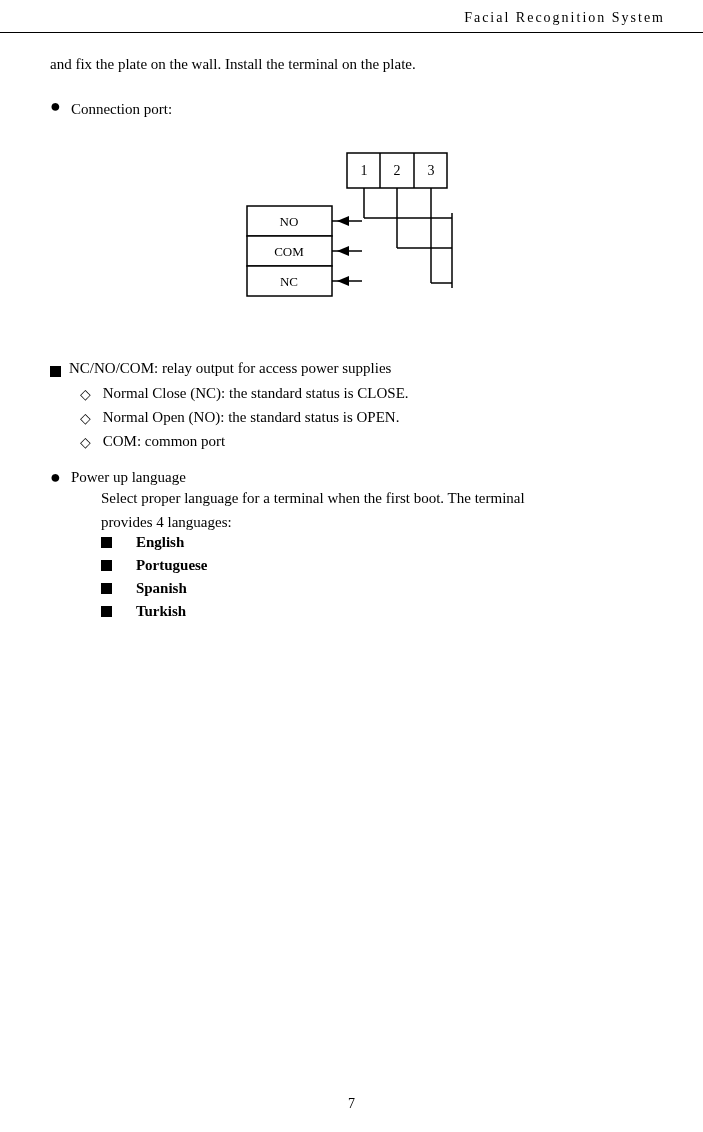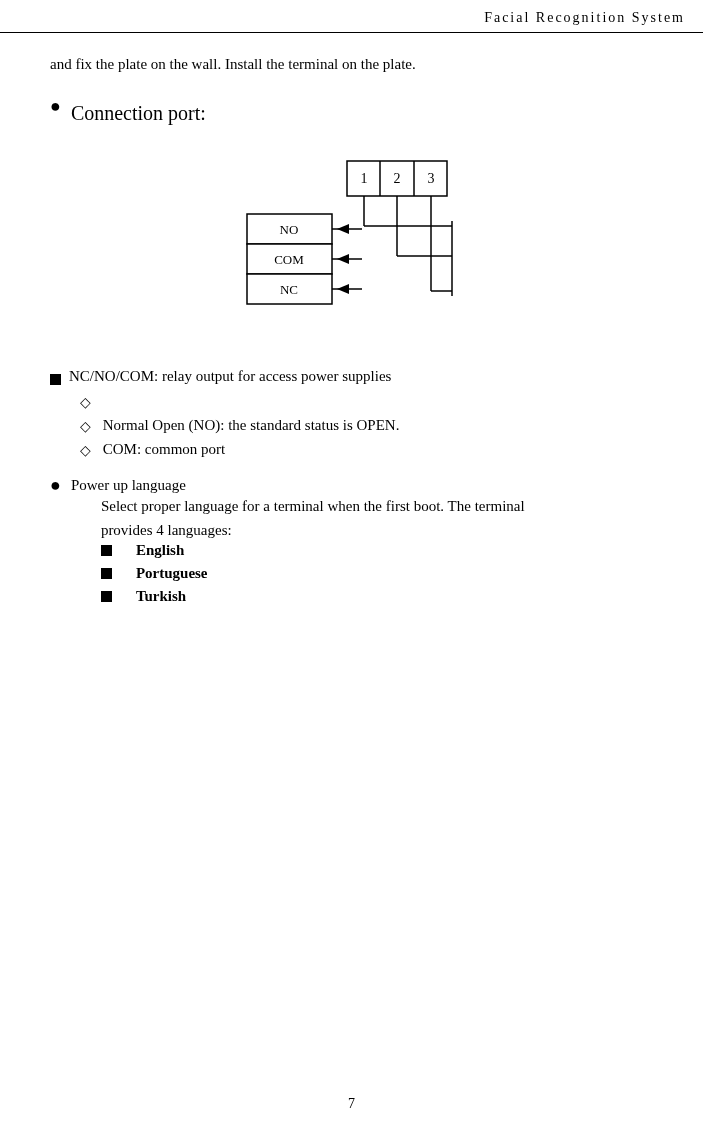--- a/index.html
+++ b/index.html
@@ -14,21 +14,21 @@
       background: #ffffff;
       font-family: "Times New Roman", Times, serif;
       font-size: 15px;
       color: #000000;
       position: relative;
     }
 
     .page-header {
       display: flex;
       justify-content: flex-end;
-      padding: 10px 18px 6px 30px;
+      padding: 10px 38px 6px 30px;
       border-bottom: 1px solid #000;
       font-size: 14px;
       letter-spacing: 2px;
     }
 
     .page-content {
       padding: 20px 50px 40px 50px;
     }
 
     .intro-text {
@@ -48,21 +48,21 @@
     }
 
     .bullet-circle {
       font-size: 18px;
       margin-right: 10px;
       margin-top: -2px;
       flex-shrink: 0;
     }
 
     .bullet-text {
-      font-size: 20px;
+      font-size: 15px;
       line-height: 1.5;
     }
 
     .connection-diagram {
       display: flex;
       justify-content: center;
       margin: 18px 0 22px 30px;
     }
 
     .sub-bullets {
@@ -201,20 +201,21 @@
 
   <div class="bullet-section">
     <div class="nc-header">
       <span class="square-icon-sm"></span>
       <span>NC/NO/COM: relay output for access power supplies</span>
     </div>
 
     <div class="sub-bullets">
       <div class="sub-bullet-item">
         <span class="diamond-bullet">◇</span>
+        <span>Normal Close (NC): the standard status is CLOSE.</span>
       </div>
       <div class="sub-bullet-item">
         <span class="diamond-bullet">◇</span>
         <span>Normal Open (NO): the standard status is OPEN.</span>
       </div>
       <div class="sub-bullet-item">
         <span class="diamond-bullet">◇</span>
         <span>COM: common port</span>
       </div>
     </div>
@@ -234,20 +235,24 @@
           <div class="square-bullet-item">
             <span class="square-icon"></span>
             <span>English</span>
           </div>
           <div class="square-bullet-item">
             <span class="square-icon"></span>
             <span>Portuguese</span>
           </div>
           <div class="square-bullet-item">
             <span class="square-icon"></span>
+            <span>Spanish</span>
+          </div>
+          <div class="square-bullet-item">
+            <span class="square-icon"></span>
             <span>Turkish</span>
           </div>
         </div>
       </div>
     </div>
   </div>
 
 </div>
 
 <div class="page-footer">

